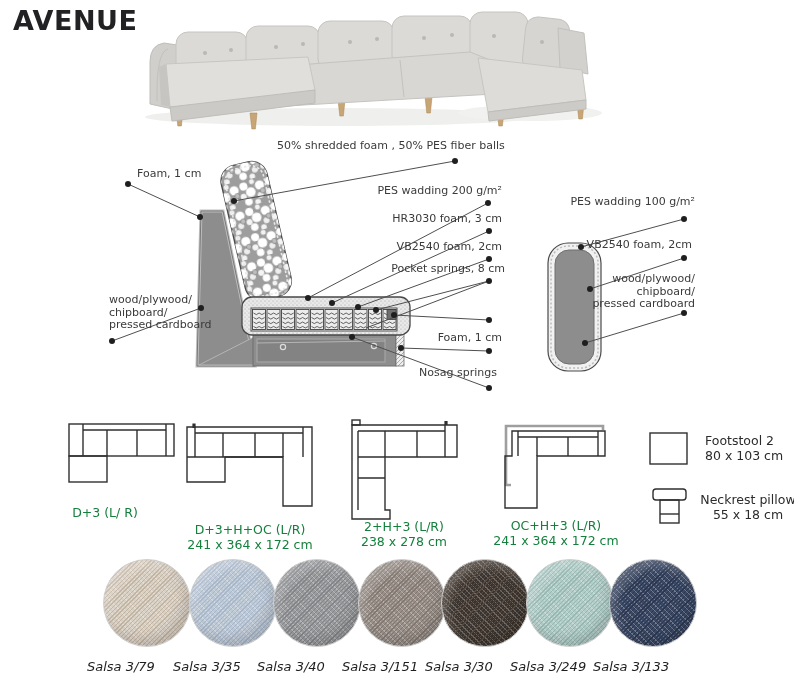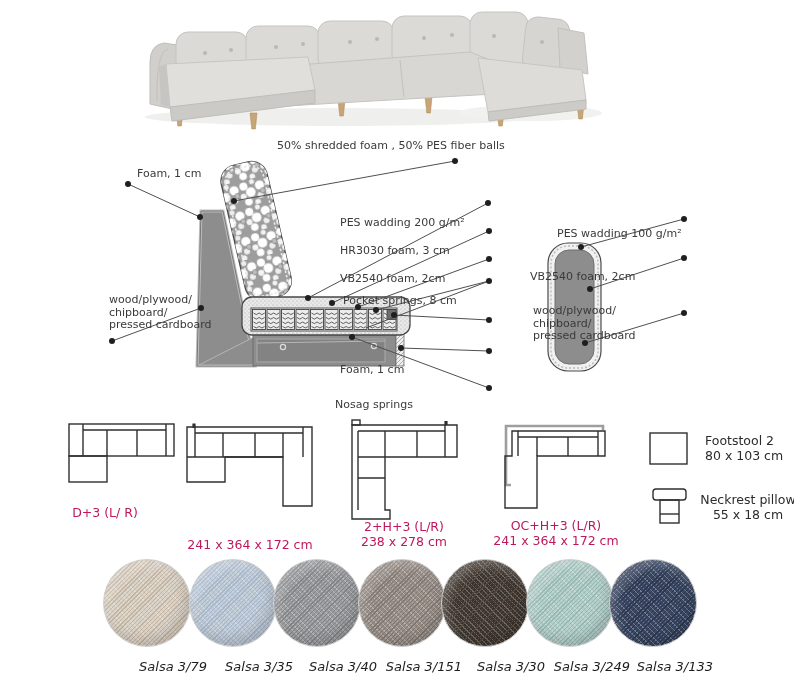--- a/index.html
+++ b/index.html
@@ -3,40 +3,41 @@
 <meta charset="utf-8">
 <style>
   html,body{margin:0;padding:0;background:#fff;}
   .page{position:relative;width:794px;height:680px;background:#ffffff;overflow:hidden;
         font-family:"DejaVu Sans",sans-serif;}
   svg{position:absolute;left:0;top:0;z-index:1;}
   .title{position:absolute;left:13px;top:5px;z-index:3;font-size:27px;font-weight:800;
          letter-spacing:.5px;color:#222224;}
   .lbl{position:absolute;z-index:2;font-size:11px;line-height:12.5px;color:#3a3a3a;
        white-space:pre-line;}
-  .lbl.r{width:162px;margin-top:32px;}
+  .lbl.r{width:162px;text-align:right;}
   .cfg{position:absolute;z-index:2;width:170px;text-align:center;font-size:12.5px;
-       line-height:15px;color:#be185d;}
+       line-height:15px;color:#15803d;}
   .acc{position:absolute;z-index:2;font-size:12.5px;line-height:15px;color:#2b2b2b;}
   .acc.c{width:100px;text-align:center;}
   .sw{position:absolute;z-index:2;top:559px;width:88px;height:88px;border-radius:50%;
       border:1px solid #d0d0d0;box-sizing:border-box;
       background:
         repeating-linear-gradient(135deg, var(--a) 0 1px, rgba(0,0,0,0) 1px 3px),
         repeating-linear-gradient(45deg, rgba(255,255,255,.28) 0 1px, rgba(0,0,0,0) 1px 4px),
         var(--c);
       box-shadow:inset -5px -7px 12px rgba(0,0,0,.14), inset 5px 7px 10px rgba(255,255,255,.22);}
-  .swl{position:absolute;z-index:2;top:659px;width:120px;text-align:right;
+  .swl{position:absolute;z-index:2;top:659px;width:120px;text-align:left;
        font-style:italic;font-size:13px;color:#1e1e1e;}
 </style>
 </head>
 <body>
 
 <div class="page">
 
+  <div class="title">AVENUE</div>
 
   <svg width="794" height="680" viewBox="0 0 794 680">
     <defs>
       <pattern id="foam" width="26" height="26" patternUnits="userSpaceOnUse">
         <circle cx="5" cy="6" r="4" fill="#ffffff"></circle>
         <circle cx="14" cy="3" r="2.5" fill="#f2f2f2"></circle>
         <circle cx="21" cy="8" r="4.6" fill="#ffffff"></circle>
         <circle cx="3" cy="16" r="3" fill="#f5f5f5"></circle>
         <circle cx="11" cy="13" r="4.8" fill="#ffffff"></circle>
         <circle cx="20" cy="18" r="3" fill="#eeeeee"></circle>
@@ -233,27 +234,28 @@
   <div class="lbl" style="left:137px;top:168px">Foam, 1 cm</div>
   <div class="lbl r" style="left:340px;top:185px">PES wadding 200 g/m²</div>
   <div class="lbl r" style="left:340px;top:213px">HR3030 foam, 3 cm</div>
   <div class="lbl r" style="left:340px;top:241px">VB2540 foam, 2cm</div>
   <div class="lbl r" style="left:343px;top:263px">Pocket springs, 8 cm</div>
   <div class="lbl r" style="left:340px;top:332px">Foam, 1 cm</div>
   <div class="lbl r" style="left:335px;top:367px">Nosag springs</div>
   <div class="lbl" style="left:109px;top:294px">wood/plywood/
 chipboard/
 pressed cardboard</div>
-  <div class="lbl r" style="left:557px;top:196px">PES wadding 100 g/m²</div>
+  <div class="lbl r" style="left:533px;top:196px">PES wadding 100 g/m²</div>
   <div class="lbl r" style="left:530px;top:239px">VB2540 foam, 2cm</div>
   <div class="lbl r" style="left:533px;top:273px">wood/plywood/
 chipboard/
 pressed cardboard</div>
 
   <div class="cfg" style="left:20px;top:505px">D+3 (L/ R)</div>
+  <div class="cfg" style="left:165px;top:522px">D+3+H+OC (L/R)</div>
   <div class="cfg" style="left:165px;top:537px">241 x 364 x 172 cm</div>
   <div class="cfg" style="left:319px;top:519px">2+H+3 (L/R)</div>
   <div class="cfg" style="left:319px;top:534px">238 x 278 cm</div>
   <div class="cfg" style="left:471px;top:518px">OC+H+3 (L/R)</div>
   <div class="cfg" style="left:471px;top:533px">241 x 364 x 172 cm</div>
 
   <div class="acc" style="left:705px;top:433px">Footstool 2</div>
   <div class="acc" style="left:705px;top:448px">80 x 103 cm</div>
   <div class="acc c" style="left:698px;top:492px">Neckrest pillow</div>
   <div class="acc c" style="left:698px;top:507px">55 x 18 cm</div>

